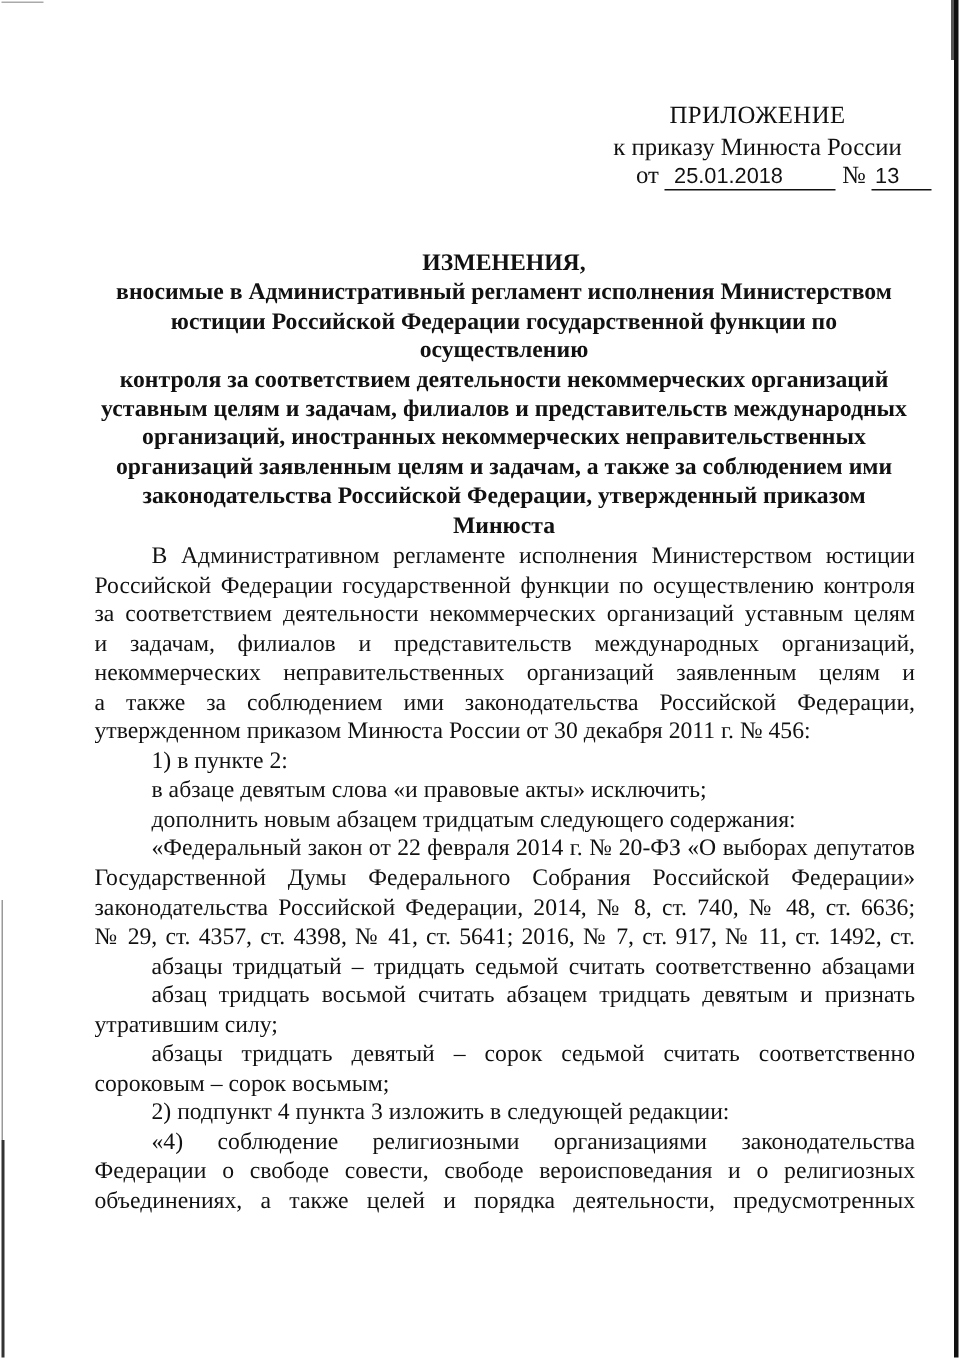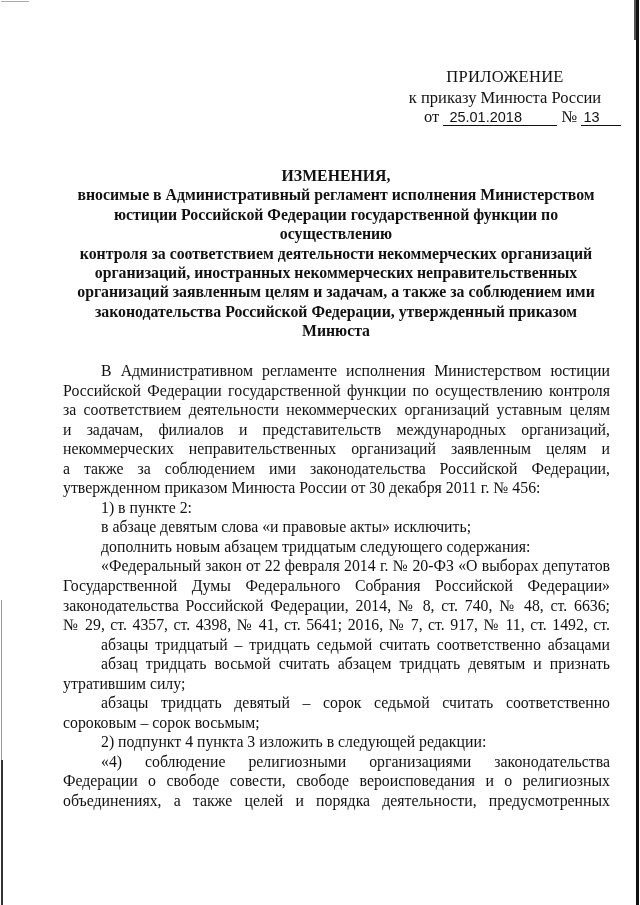--- a/index.html
+++ b/index.html
@@ -43,20 +43,21 @@
   <span class="mono date">25.01.2018</span>
   <span>№</span>
   <span class="mono num">13</span>
 </div>
 
 <div class="heading" id="heading">
     <div>ИЗМЕНЕНИЯ,</div>
     <div>вносимые в Административный регламент исполнения Министерством</div>
     <div>юстиции Российской Федерации государственной функции по осуществлению</div>
     <div>контроля за соответствием деятельности некоммерческих организаций</div>
+    <div>уставным целям и задачам, филиалов и представительств международных</div>
     <div>организаций, иностранных некоммерческих неправительственных</div>
     <div>организаций заявленным целям и задачам, а также за соблюдением ими</div>
     <div>законодательства Российской Федерации, утвержденный приказом Минюста</div>
   </div>
 
 <div class="body" id="body">
     <span class="ln j ind">В Административном регламенте исполнения Министерством юстиции</span>
     <span class="ln j">Российской Федерации государственной функции по осуществлению контроля</span>
     <span class="ln j">за соответствием деятельности некоммерческих организаций уставным целям</span>
     <span class="ln j">и задачам, филиалов и представительств международных организаций, иностранных</span>

